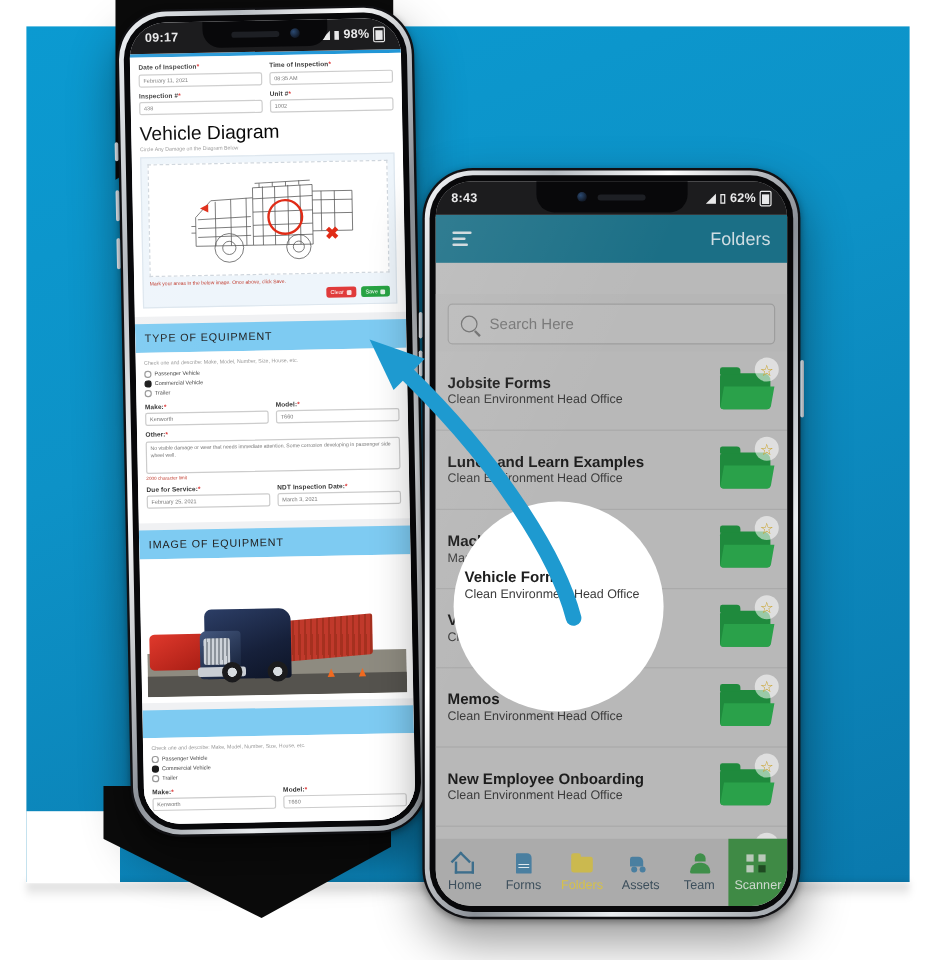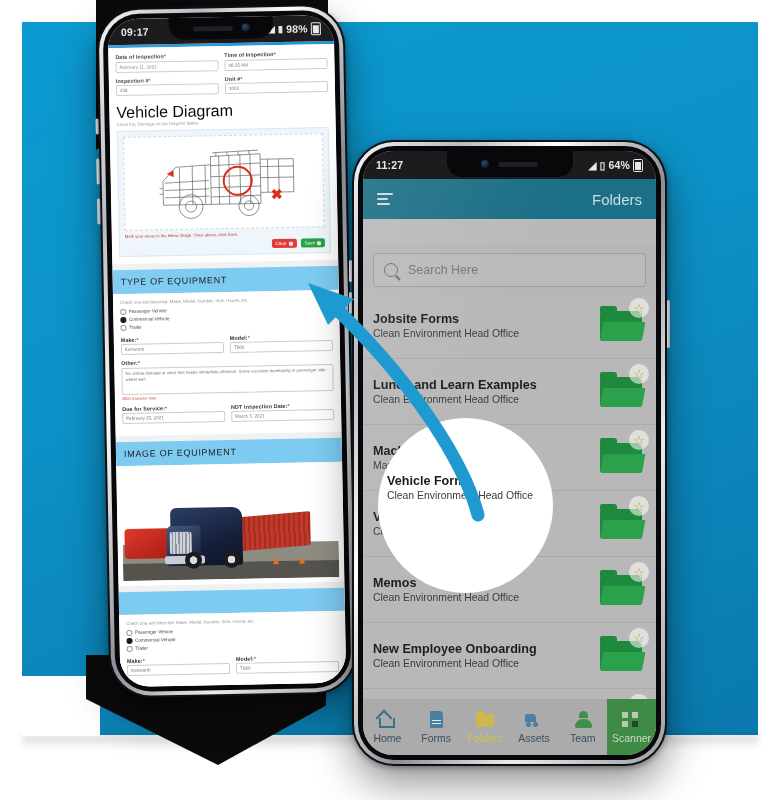--- a/index.html
+++ b/index.html
@@ -533,25 +533,25 @@
   <div class="phone" id="phone-right">
     <div class="frame"></div>
     <div class="rim"></div>
     <div class="sideBtn" style="right:-3px;top:160px;width:3px;height:48px;"></div>
     <div class="sideBtn" style="left:-3px;top:120px;width:3px;height:22px;"></div>
     <div class="sideBtn" style="left:-3px;top:152px;width:3px;height:22px;"></div>
     <div class="bezel"></div>
     <div class="screen">
 
       <div class="statusbar">
-        <span>11:27</span>
+        <span>8:43</span>
         <span class="sb-right">
           <span style="font-size:10px;">◢</span>
           <span style="font-size:10px;">▯</span>
-          <span>64%</span>
+          <span>62%</span>
           <span class="bat"></span>
         </span>
       </div>
       <div class="notch">
         <span class="cam"></span>
         <span class="speaker"></span>
       </div>
 
       <div class="app-header" style="margin-top:28px;">
         <div class="burger">

